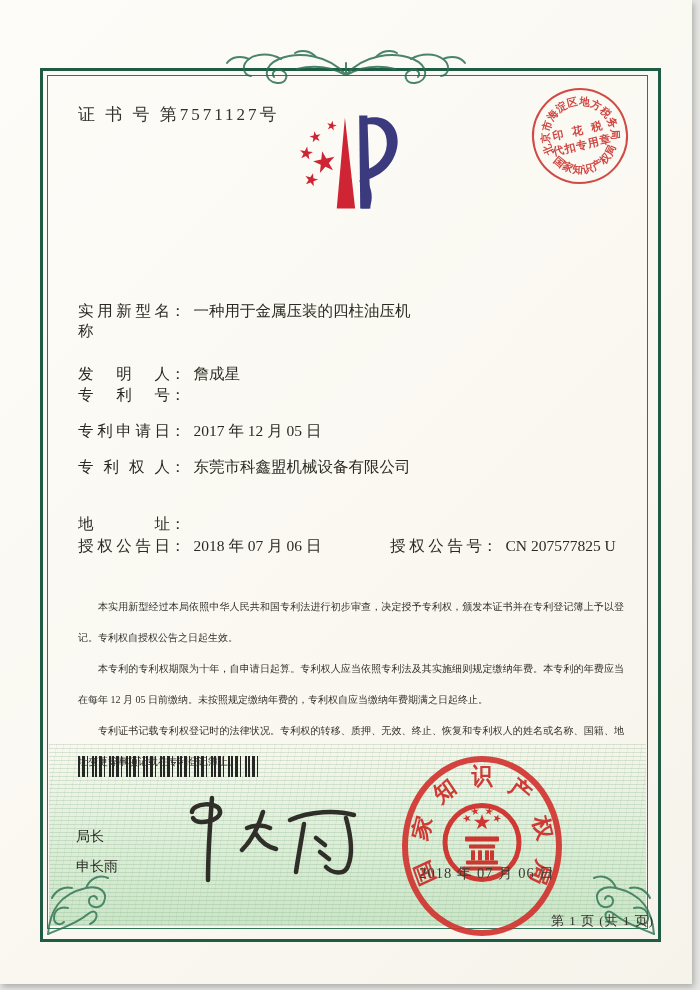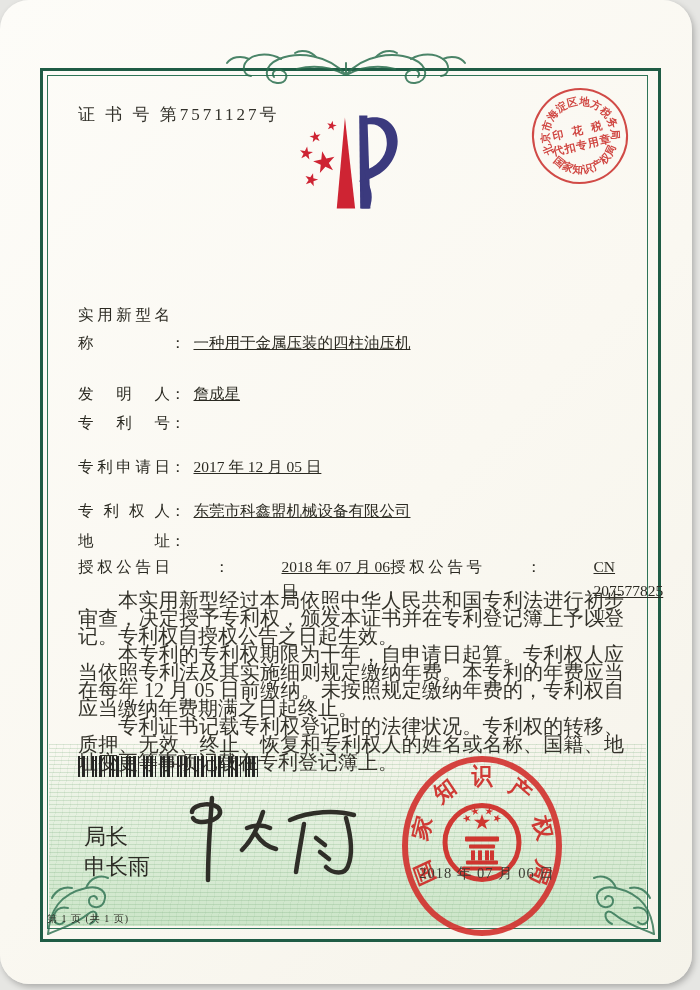--- a/index.html
+++ b/index.html
@@ -6,21 +6,20 @@
   body{
     width:700px;height:990px;position:relative;overflow:hidden;
     background:#e6e6e3;
     font-family:"Liberation Serif","DejaVu Serif",serif;
     color:#2b2a24;
   }
   .paper{
     position:absolute;left:0;top:0;width:692px;height:984px;
     background:linear-gradient(135deg,#fdfcf8 0%,#faf8f1 55%,#f5f3ea 100%);
     box-shadow:2px 3px 6px rgba(0,0,0,.25);
-    border-radius:29px;
   }
   
   .frame-outer{position:absolute;left:40px;top:68px;width:615px;height:868px;border:3px solid #1f5c45;}
   .frame-inner{position:absolute;left:47px;top:75px;width:599px;height:852px;border:1px solid #2e7457;}
 
   
   .waves{
     position:absolute;left:49px;top:744px;width:597px;height:182px;overflow:hidden;
     background:
       repeating-linear-gradient(97deg, rgba(110,165,115,.10) 0 1px, transparent 1px 7px),
@@ -48,51 +47,51 @@
   .stamp .c2{top:50px;font-size:11px;letter-spacing:1px;}
   [data-ring]{position:absolute;left:50%;top:50%;width:0;height:0;}
   [data-ring] span{
     position:absolute;left:-0.5em;top:-0.5em;width:1em;height:1em;line-height:1;
     text-align:center;transform-origin:50% 50%;display:block;font-weight:700;
   }
   .stamp [data-ring] span{font-size:10.5px;}
 
   
   .fields{position:absolute;left:78px;top:301px;width:552px;font-size:15.5px;color:#2b2a22;}
-  .row{display:flex;line-height:28px;align-items:flex-end;}
+  .row{display:flex;line-height:20px;}
   .lbl{display:inline-block;width:92px;text-align:justify;text-align-last:justify;flex:none;}
   .colon{flex:none;margin-right:8px;}
-  .val{flex:1;text-decoration:underline;}
+  .val{flex:1;}
   .mb-a{margin-bottom:23px}.mb-b{margin-bottom:1px}.mb-c{margin-bottom:16px}
-  .mb-d{margin-bottom:2px}.mb-e{margin-bottom:0}
+  .mb-d{margin-bottom:37px}.mb-e{margin-bottom:0}
   .row7{display:flex;}
-  .row7 .half{display:flex;line-height:24px;gap:44px;}
+  .row7 .half{display:flex;line-height:24px;}
   .row7 .left{width:312px;flex:none;}
 
   
-  .paras{position:absolute;left:78px;top:591px;width:546px;font-size:20px;line-height:18px;text-align:justify;color:#33322a;}
+  .paras{position:absolute;left:78px;top:591px;width:546px;font-size:10px;line-height:31px;text-align:justify;color:#33322a;}
   .paras p{margin:0;text-indent:2em;}
 
   
   .barcode{
     position:absolute;left:78px;top:756px;width:180px;height:21px;
     background:repeating-linear-gradient(90deg,#262624 0 2px,transparent 2px 4px,#262624 4px 7px,transparent 7px 9px,#262624 9px 10px,transparent 10px 14px,#262624 14px 16px,transparent 16px 17px);
   }
-  .signer{position:absolute;left:84px;top:822px;font-size:22px;line-height:30px;color:#2d2c26;}
+  .signer{position:absolute;left:76px;top:822px;font-size:14px;line-height:30px;color:#2d2c26;}
   .sig{position:absolute;left:168px;top:788px;width:195px;height:100px;}
   .seal{position:absolute;left:402px;top:756px;width:160px;height:180px;}
   .seal .ell{position:absolute;inset:0;border:6px solid rgba(210,48,44,.9);border-radius:50%;}
   .seal .ringwrap{position:absolute;left:80px;top:90px;width:0;height:0;transform:scaleY(1.13);color:rgba(205,42,38,.92);}
   .seal .ringwrap [data-ring] span{font-size:21px;}
   .seal .emb{position:absolute;left:50%;top:50%;transform:translate(-50%,-54%);}
   .sealdate{
     position:absolute;left:402px;top:864px;width:170px;text-align:center;
     font-size:14.5px;letter-spacing:1px;color:#3c3b33;
   }
-  .footer{position:absolute;left:47px;top:912px;width:607px;text-align:left;font-size:10px;color:#33322b;letter-spacing:1px;}
+  .footer{position:absolute;left:47px;top:912px;width:607px;text-align:right;font-size:13px;color:#33322b;letter-spacing:1px;}
 
   .orn{position:absolute;}
   .orn-top{left:50%;top:45px;transform:translateX(-50%);}
   .orn-bl{left:42px;top:858px;}
   .orn-br{left:582px;top:858px;transform:scaleX(-1);}
 </style>
 </head>
 <body>
 
 <div class="paper">

